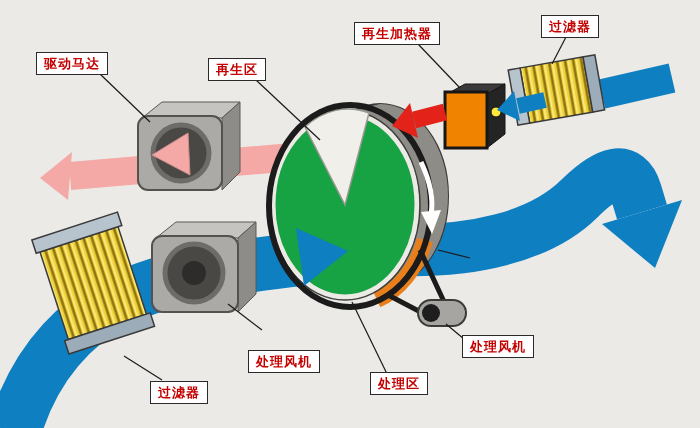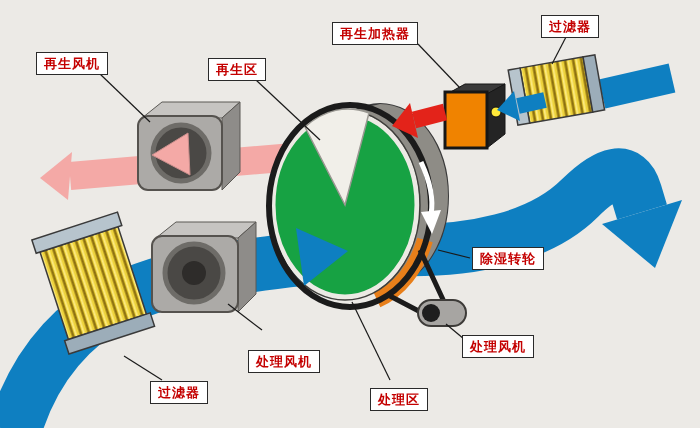--- a/index.html
+++ b/index.html
@@ -146,23 +146,22 @@
       <line x1="418" y1="44" x2="460" y2="88"></line>
       <line x1="566" y1="37" x2="552" y2="64"></line>
       <line x1="470" y1="258" x2="438" y2="250"></line>
       <line x1="470" y1="344" x2="446" y2="324"></line>
       <line x1="262" y1="330" x2="228" y2="304"></line>
       <line x1="390" y1="380" x2="352" y2="302"></line>
       <line x1="162" y1="380" x2="124" y2="356"></line>
     </g>
   </svg>
 
-  <div class="label" style="left:36px;top:52px;">再生风机</div>
+  <div class="label" style="left:36px;top:52px;">驱动马达</div>
   <div class="label" style="left:208px;top:58px;">再生区</div>
-  <div class="label" style="left:332px;top:22px;">再生加热器</div>
+  <div class="label" style="left:354px;top:22px;">再生加热器</div>
   <div class="label" style="left:541px;top:15px;">过滤器</div>
-  <div class="label" style="left:472px;top:247px;">除湿转轮</div>
   <div class="label" style="left:462px;top:335px;">处理风机</div>
   <div class="label" style="left:248px;top:330px;margin-top:20px;">处理风机</div>
-  <div class="label" style="left:370px;top:388px;">处理区</div>
+  <div class="label" style="left:370px;top:372px;">处理区</div>
   <div class="label" style="left:150px;top:381px;">过滤器</div>
 
 </div>
 
 </body></html>

